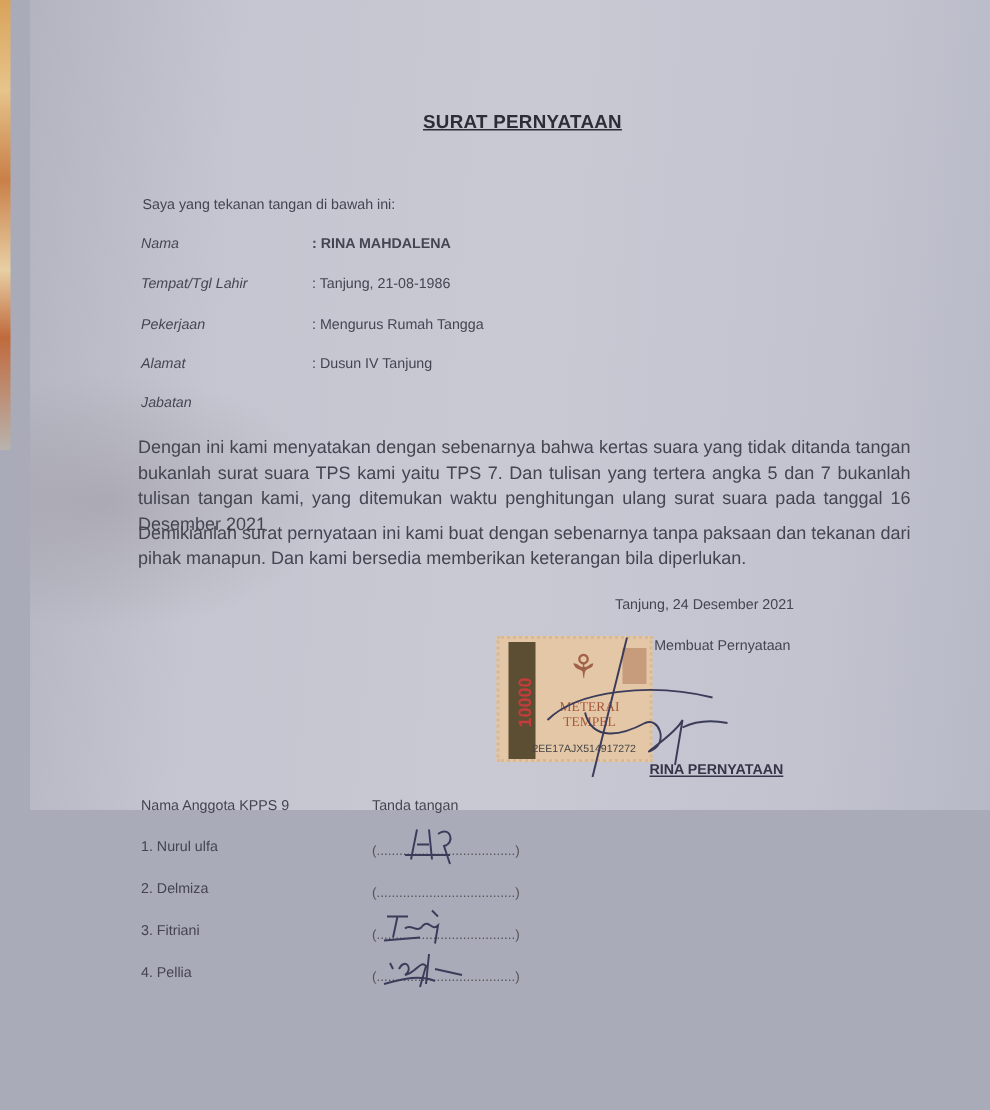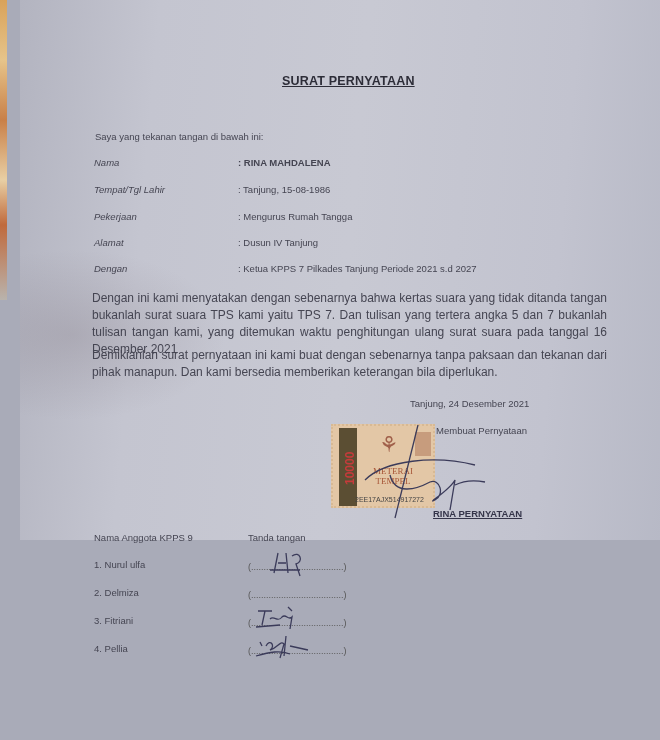--- a/index.html
+++ b/index.html
@@ -21,21 +21,21 @@
       color: #3a3a44;
     }
     .abs { position: absolute; white-space: nowrap; }
     .title {
       left: 262px; top: 74px; font-size: 12.5px; font-weight: bold;
       text-decoration: underline; letter-spacing: 0.2px; color: #2d2d38;
     }
     .t { font-size: 9.5px; color: #454552; }
     .intro { left: 75px; top: 131px; }
     .lbl { left: 74px; font-style: italic; }
-    .val { left: 188px; margin-left: 30px; }
+    .val { left: 188px; }
     .bold { font-weight: bold; }
     .para { font-size: 12px; color: #454552; left: 72px; width: 515px; white-space: normal; text-align: justify; line-height: 17px; }
     .stamp {
       left: 311px; top: 424px; width: 104px; height: 84px;
       background: #e3c7a6; border: 2px dotted #d8b993;
       overflow: hidden;
     }
     .stamp .band { position: absolute; left: 6px; top: 2px; width: 18px; height: 78px; background: #5b4e33; }
     .stamp .num { position: absolute; left: 10px; top: 6px; width: 16px; height: 72px; color: #c63b3b;
       font-size: 12px; font-weight: bold; writing-mode: vertical-rl; transform: rotate(180deg); text-align: center; }
@@ -54,30 +54,29 @@
 <div class="paper">
 
   <div class="abs title">SURAT PERNYATAAN</div>
 
   <div class="abs t intro">Saya yang tekanan tangan di bawah ini:</div>
 
   <div class="abs t lbl" style="top:157px">Nama</div>
   <div class="abs t val bold" style="top:157px">: RINA MAHDALENA</div>
 
   <div class="abs t lbl" style="top:184px">Tempat/Tgl Lahir</div>
-  <div class="abs t val" style="top:184px">: Tanjung, 15-08-1986</div>
+  <div class="abs t val" style="top:184px">: Tanjung, 21-08-1986</div>
 
   <div class="abs t lbl" style="top:211px">Pekerjaan</div>
   <div class="abs t val" style="top:211px">: Mengurus Rumah Tangga</div>
 
   <div class="abs t lbl" style="top:237px">Alamat</div>
   <div class="abs t val" style="top:237px">: Dusun IV Tanjung</div>
 
-  <div class="abs t lbl" style="top:263px">Dengan</div>
-  <div class="abs t val" style="top:263px">: Ketua KPPS 7 Pilkades Tanjung Periode 2021 s.d 2027</div>
+  <div class="abs t lbl" style="top:263px">Jabatan</div>
 
   <div class="abs para" style="top:290px">Dengan ini kami menyatakan dengan sebenarnya bahwa kertas suara yang tidak ditanda tangan bukanlah surat suara TPS kami yaitu TPS 7. Dan tulisan yang tertera angka 5 dan 7 bukanlah tulisan tangan kami, yang ditemukan waktu penghitungan ulang surat suara pada tanggal 16 Desember 2021</div>
 
   <div class="abs para" style="top:347px">Demikianlah surat pernyataan ini kami buat dengan sebenarnya tanpa paksaan dan tekanan dari pihak manapun. Dan kami bersedia memberikan keterangan bila diperlukan.</div>
 
   <div class="abs t" style="left:390px; top:398px">Tanjung, 24 Desember 2021</div>
 
   <div class="abs t" style="left:392px; top:425px">Yang Membuat Pernyataan</div>
 
   <div class="abs stamp">

